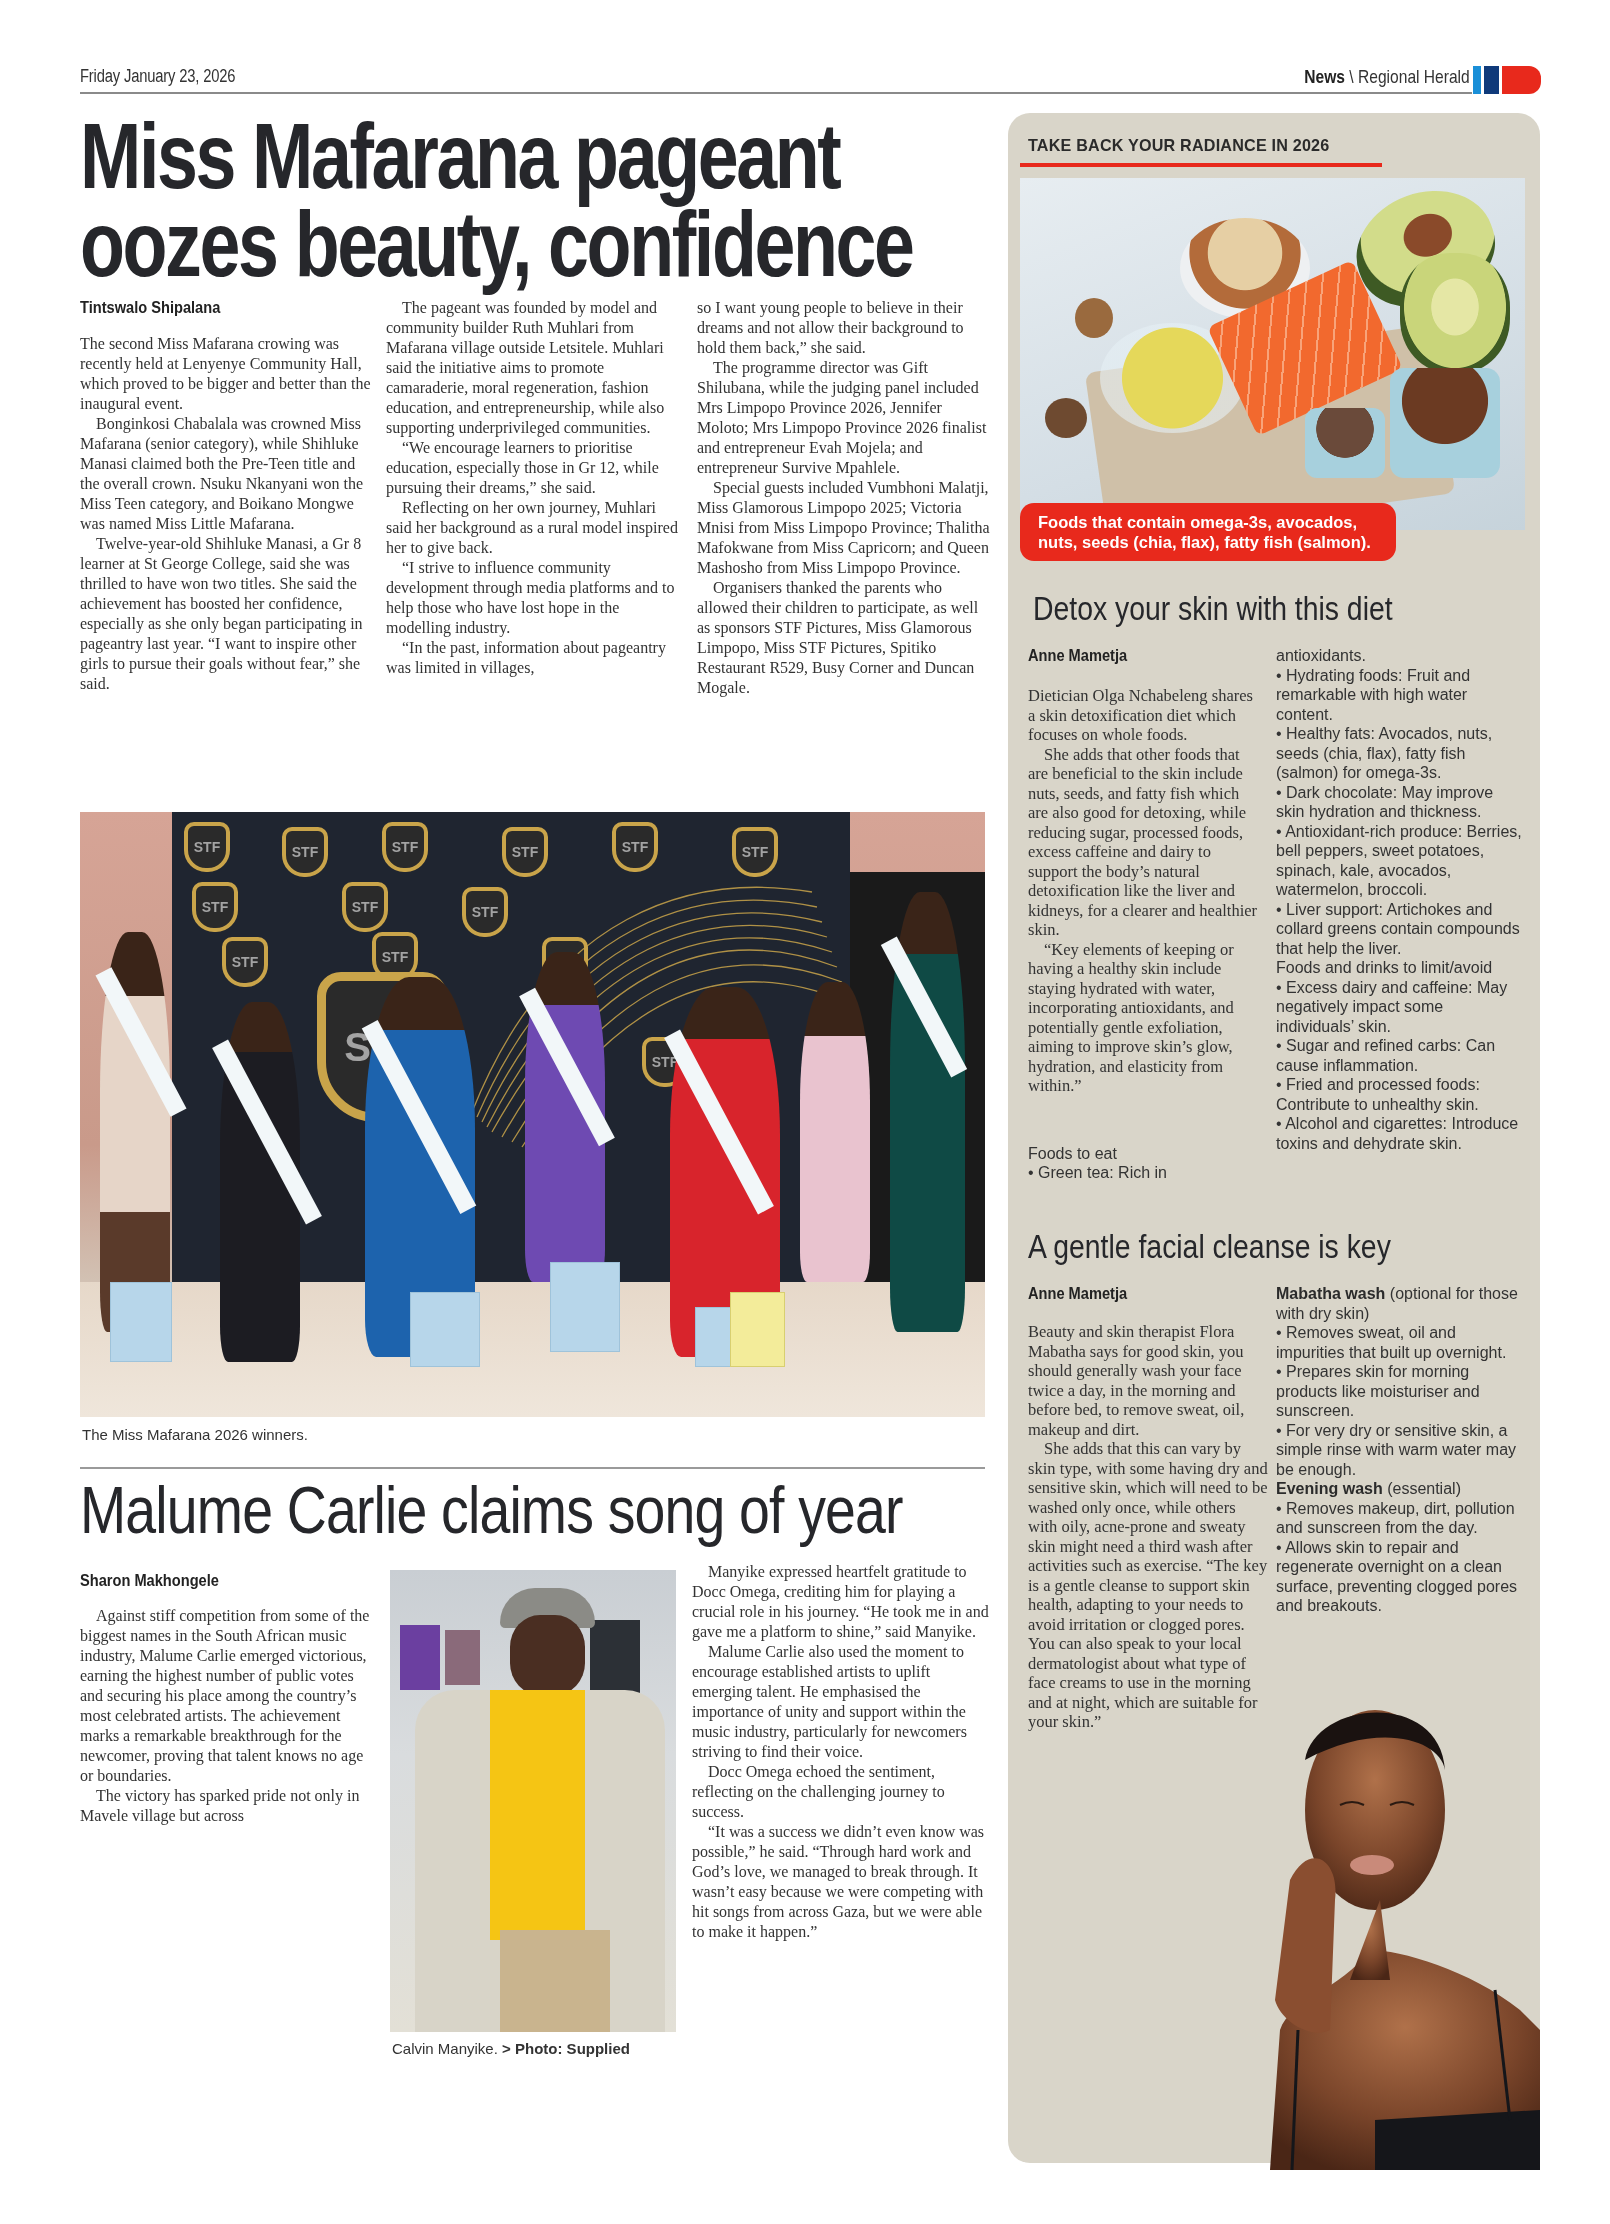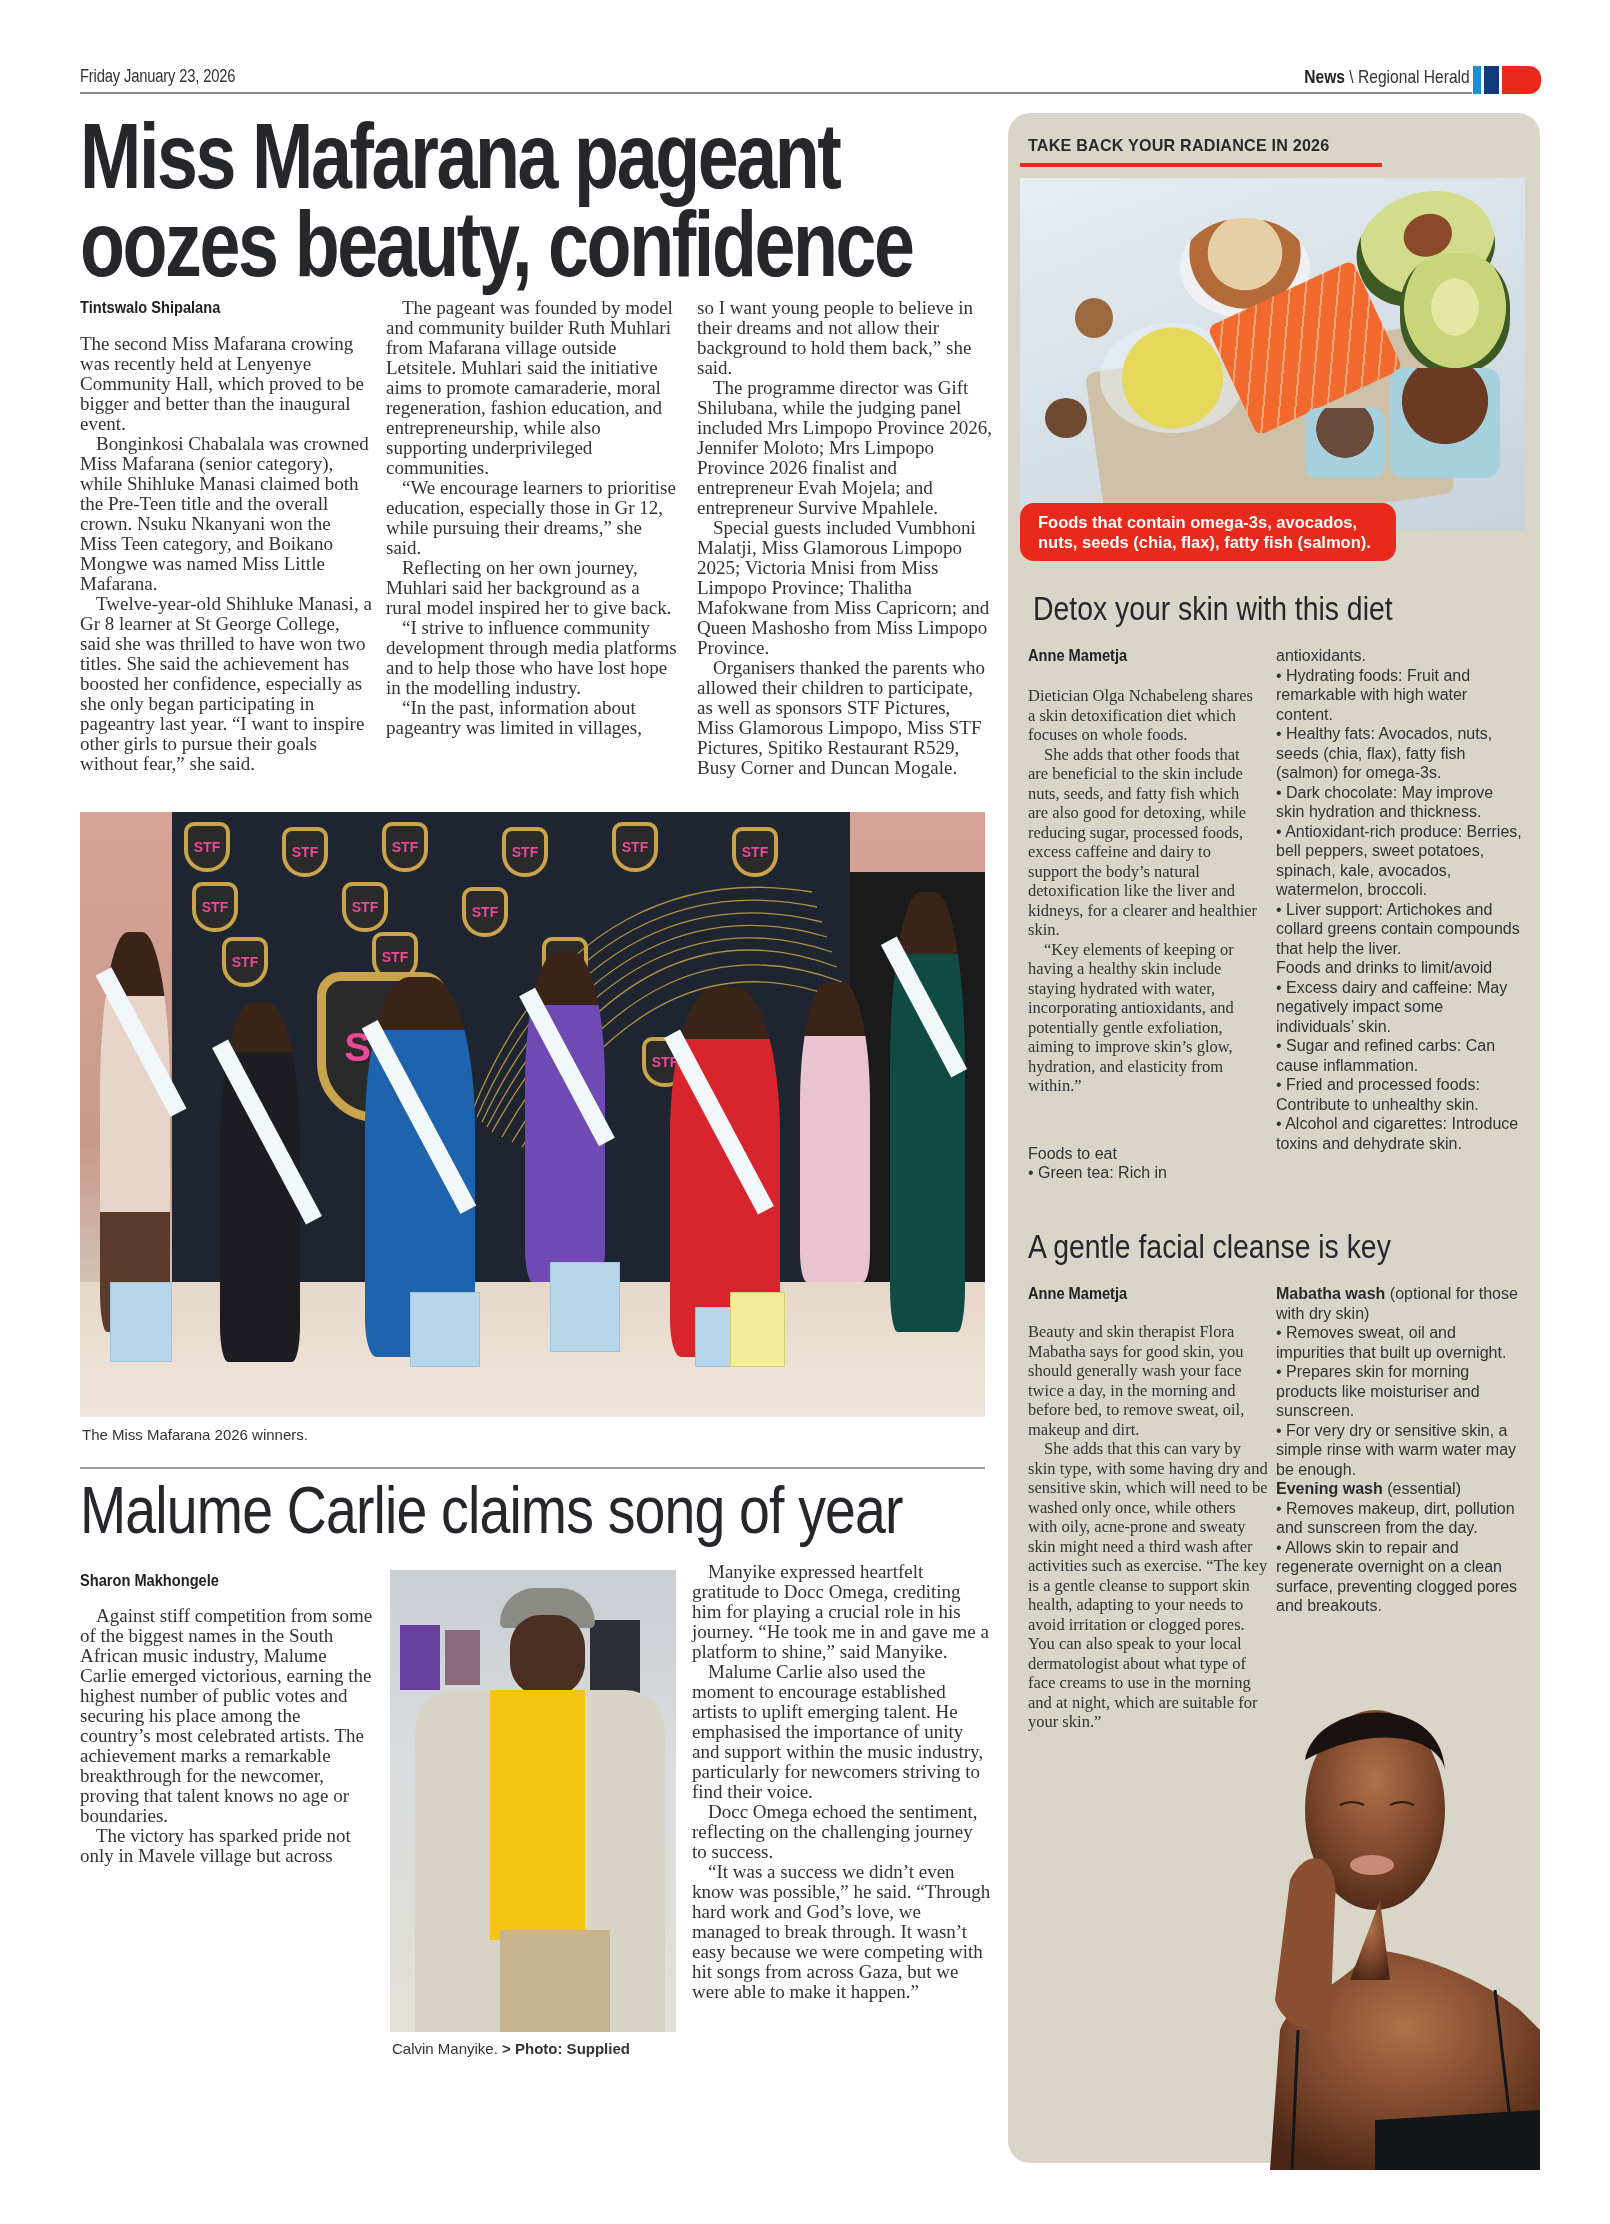--- a/index.html
+++ b/index.html
@@ -13,30 +13,30 @@
   .hdr-right { right: 140px; top: 66px; font-family: "Liberation Sans", sans-serif; font-size: 19px; color: #333; transform: scaleX(0.82); transform-origin: right; white-space: nowrap; }
   .hdr-right b { font-weight: 700; color: #222; }
   .logo { left: 1473px; top: 66px; height: 28px; display: flex; gap: 3px; }
   .logo .b1 { width: 8px; background: #1a8fd8; }
   .logo .b2 { width: 15px; background: #0f3a7a; }
   .logo .b3 { width: 39px; background: #e8291c; border-radius: 0 12px 12px 0; }
 
   
   .h1 { left: 80px; top: 112px; width: 920px; font-family: "Liberation Sans", sans-serif; font-weight: 700; font-size: 92px; line-height: 88px; color: #26272b; letter-spacing: -3px; transform: scaleX(0.80); transform-origin: left; white-space: nowrap; }
   .byline { font-family: "Liberation Sans", sans-serif; font-weight: 700; font-size: 17px; color: #222; transform: scaleX(0.86); transform-origin: left; white-space: nowrap; }
-  .body { font-size: 19px; line-height: 20px; color: #333; }
+  .body { font-size: 16px; line-height: 20px; color: #333; }
   .body p { text-indent: 0; }
   .body p.ind { text-indent: 16px; }
   .col { position: absolute; }
 
   
   .photo-group { left: 80px; top: 812px; width: 905px; height: 605px; overflow: hidden;
     background: linear-gradient(180deg, #d6a496 0%, #c99a8a 55%, #d2c2b4 78%, #e6ddd2 100%); }
   .backdrop { position: absolute; left: 92px; top: 0; width: 678px; height: 470px; background: #1f2530; }
-  .stf { position: absolute; width: 46px; height: 50px; border: 4px solid #c9a44a; border-radius: 10px 10px 22px 22px; background: #2a2a2a; display: flex; align-items: center; justify-content: center; color: #ec4899; font-family: "Liberation Sans", sans-serif; font-weight: 700; font-size: 14px; }
+  .stf { position: absolute; width: 46px; height: 50px; border: 4px solid #c9a44a; border-radius: 10px 10px 22px 22px; background: #2a2a2a; display: flex; align-items: center; justify-content: center; color: #a3a3a3; font-family: "Liberation Sans", sans-serif; font-weight: 700; font-size: 14px; }
   .stf.big { width: 130px; height: 150px; border-width: 9px; font-size: 40px; border-radius: 24px 24px 60px 60px; }
   .floor { position: absolute; left: 0; top: 470px; width: 100%; height: 135px; background: linear-gradient(180deg,#e6d8c9,#efe6db); }
   .girl { position: absolute; border-radius: 40% 40% 10% 10%; }
   .sash { position: absolute; width: 18px; background: #f2f7f9; transform: rotate(-28deg); }
   .bag { position: absolute; background: #b7d6ea; border: 1px solid #9fc3da; }
 
   .cap { font-family: "Liberation Sans", sans-serif; font-size: 15px; color: #333; }
   .divider { left: 80px; top: 1467px; width: 905px; height: 2px; background: #9a9a9a; }
   .h2 { left: 80px; top: 1474px; font-family: "Liberation Sans", sans-serif; font-weight: 400; font-size: 66px; line-height: 72px; color: #26272b; transform: scaleX(0.84); transform-origin: left; white-space: nowrap; letter-spacing: -1px; }
 

